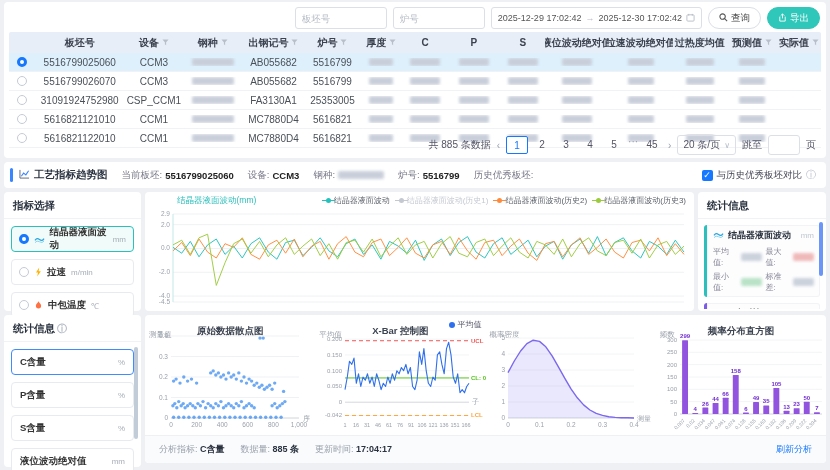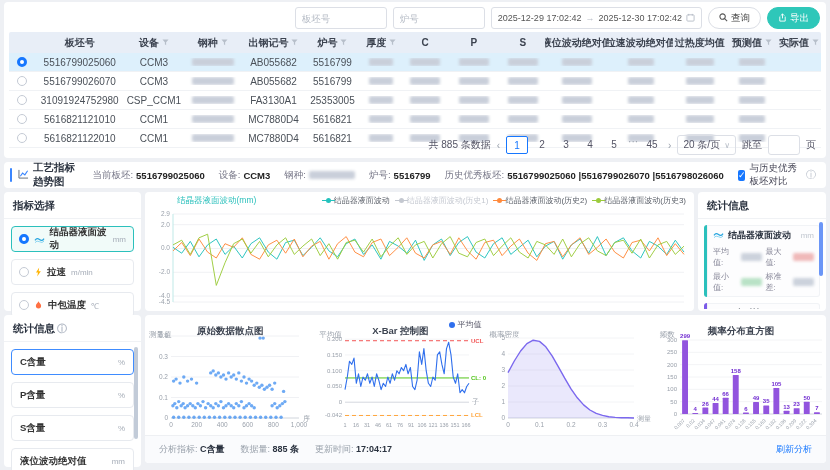--- a/index.html
+++ b/index.html
@@ -407,21 +407,20 @@
       <span class="tb-item">
         <span>钢种:</span>
         <span class="blur-chip" style="width: 46px;"></span>
       </span>
       <span class="tb-item">
         <span>炉号:</span>
         <b>5516799</b>
       </span>
       <span class="tb-item">
         <span>历史优秀板坯:</span>
-        <b>5516799025060 |5516799026070 |5516798026060</b>
       </span>
     </span>
   <span class="tb-right">
     <span class="chk">✓</span>
     <span>与历史优秀板坯对比</span>
     <span class="info-i">ⓘ</span>
   </span>
 </div>
 
 <div class="card" style="left:4px;top:192px;width:137px;height:119px;">

